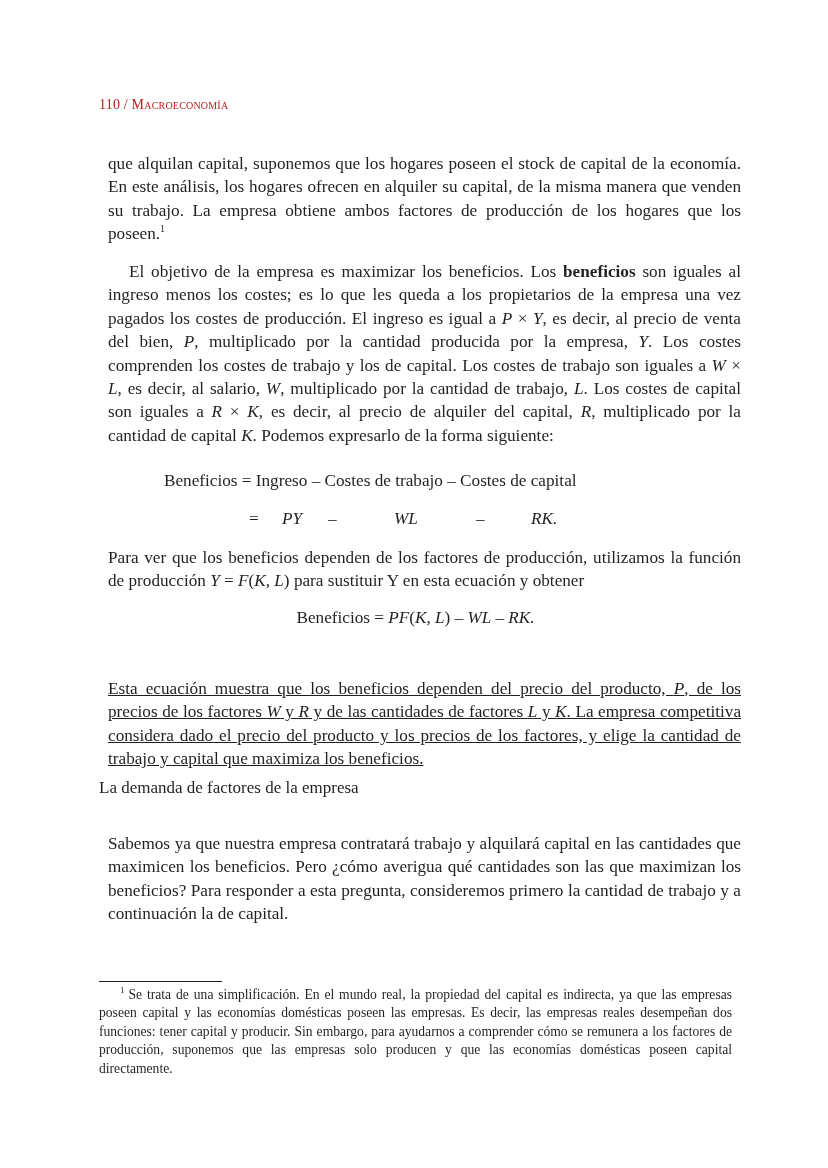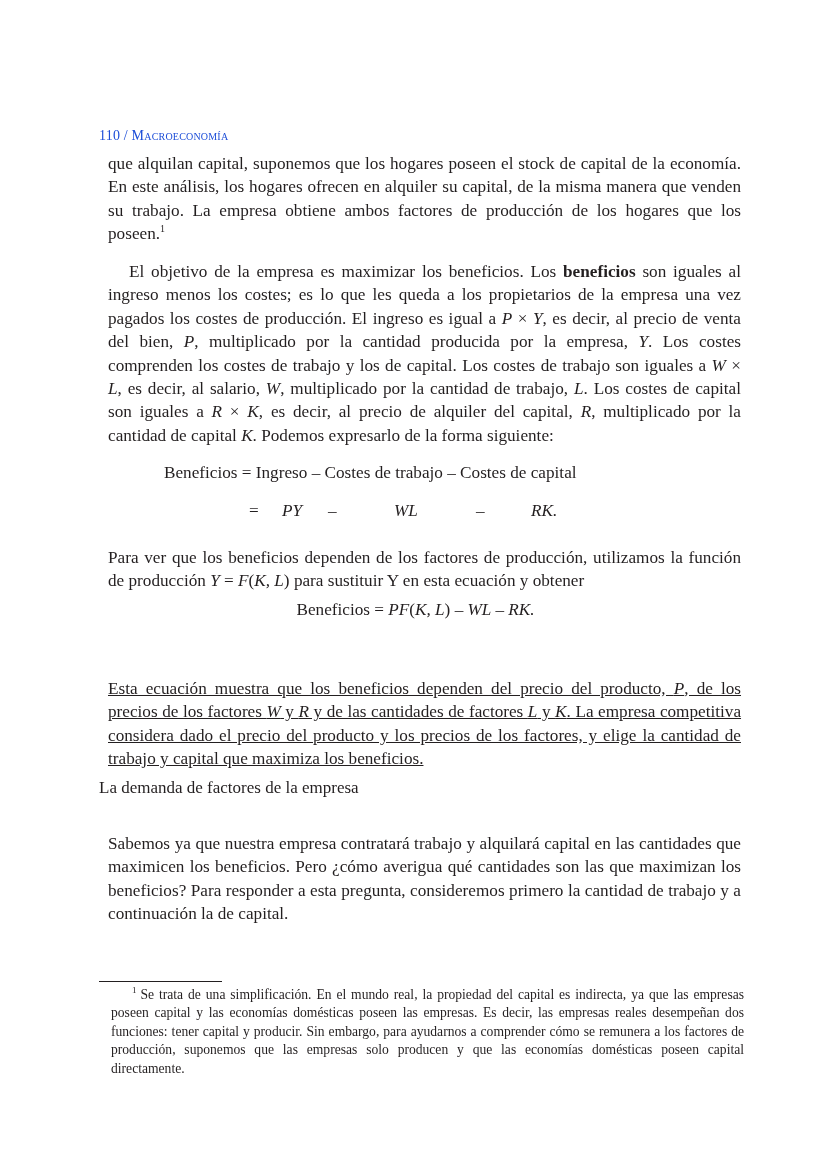--- a/index.html
+++ b/index.html
@@ -20,22 +20,21 @@
       left: 99px;
       top: 0;
       width: 633px;
     }
     .running-head {
       position: absolute;
       top: 97px;
       left: 0;
       font-size: 14px;
       letter-spacing: 0.2px;
-      color: #1d4ed8;
-      margin-top: 31px;
+      color: #b91c1c;
     }
     .running-head .sc {
       font-variant: small-caps;
       font-size: 14px;
     }
     .para {
       position: absolute;
       left: 0;
       width: 633px;
       font-size: 17.2px;
@@ -56,20 +55,21 @@
     .p2 { top: 251px; }
     .p3 { top: 537px; }
     .p4 { top: 668px; text-decoration: underline; }
     .p5 { top: 823px; }
 
     .eq {
       position: absolute;
       font-size: 17.2px;
       line-height: 23px;
       white-space: nowrap;
+      margin-top: 8px;
     }
     .eq1 { top: 461px; left: 65px; }
     .eq2 { top: 499px; left: 0; width: 633px; height: 23px; }
     .eq2 span { position: absolute; top: 0; }
     .eq3 { top: 598px; left: 0; width: 633px; text-align: center; }
 
     .heading {
       position: absolute;
       top: 776px;
       left: 0;
@@ -81,21 +81,21 @@
       position: absolute;
       top: 981px;
       left: 0;
       width: 123px;
       height: 1px;
       background: #231f20;
     }
     .footnote {
       position: absolute;
       top: 986px;
-      left: 12px;
+      left: 0;
       width: 633px;
       font-size: 13.6px;
       line-height: 18.4px;
       text-align: justify;
       text-indent: 21px;
       margin: 0;
     }
     .footnote sup {
       font-size: 9px;
       vertical-align: super;

